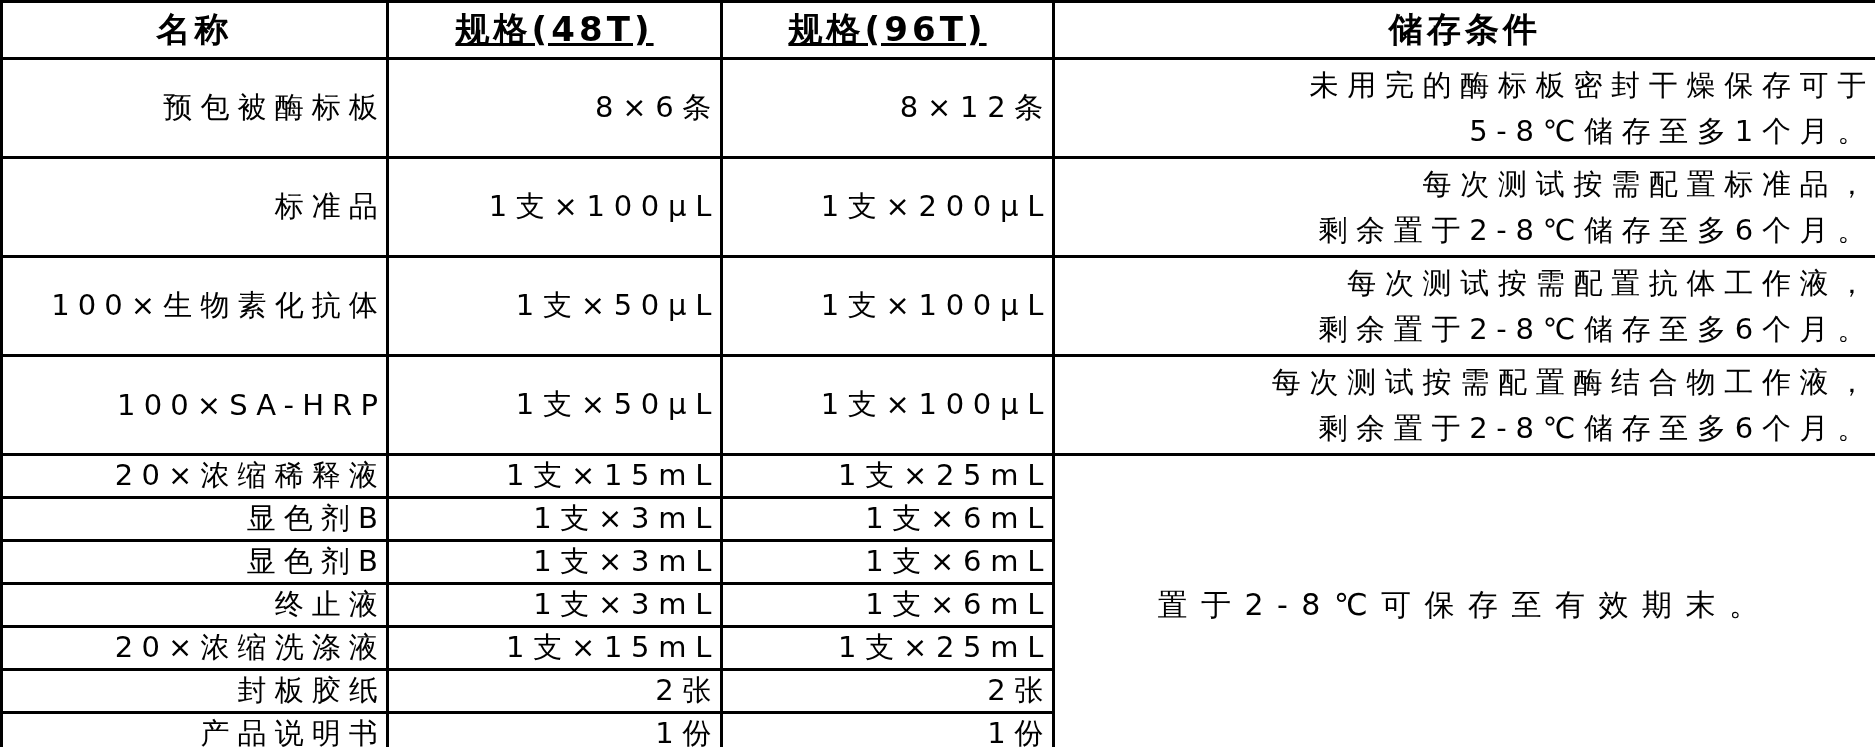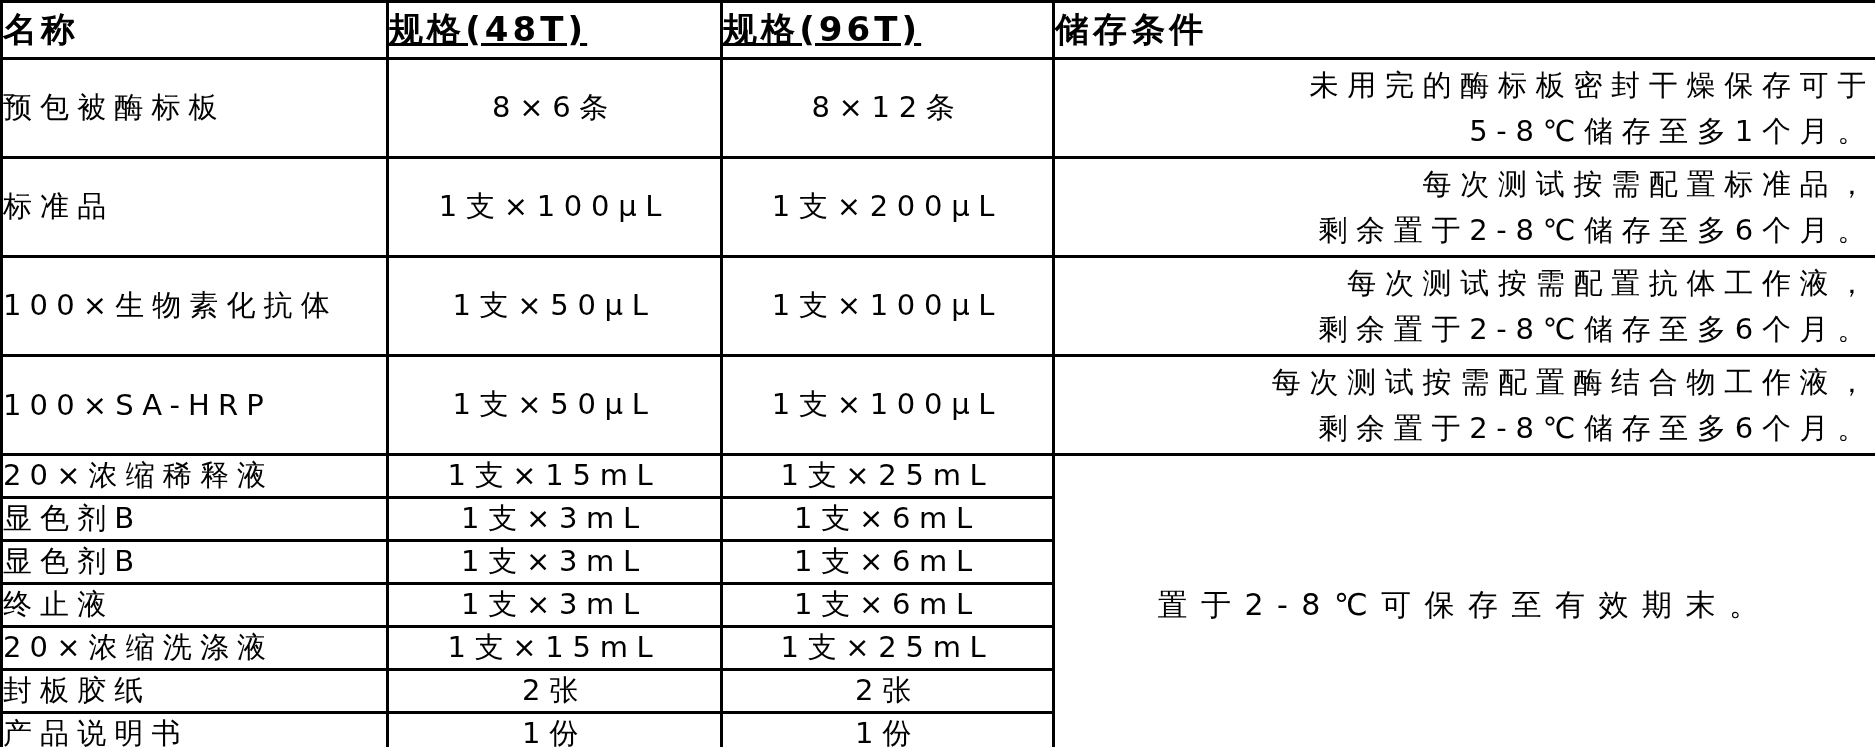--- a/index.html
+++ b/index.html
@@ -42,42 +42,42 @@
   
   tr.hdr   { height: 57px; }
   tr.tall  { height: 99px; }
   tr.short { height: 42px; }
 
   
   th {
     font-size: 34px;
     font-weight: 700;
     letter-spacing: 0.12em;
-    text-align: left;
+    text-align: center;
     padding-left: 14px;
   }
   th.spec { padding-left: 22px; text-decoration: underline; }
   th.storage-h {
     padding-left: 0;
   }
 
   
   td {
     font-size: 29px;
     font-weight: 400;
   }
   td.name {
     padding-left: 14px;
     letter-spacing: 0.28em;
-    text-align: left;
+    text-align: right;
   }
   td.spec {
     padding-left: 22px;
     letter-spacing: 0.30em;
-    text-align: center;
+    text-align: right;
   }
   td.storage {
     text-align: right;
     letter-spacing: 0.30em;
   }
   td.storage .storage-line {
     display: block;
     line-height: 46px;
   }
   td.merged-storage {

